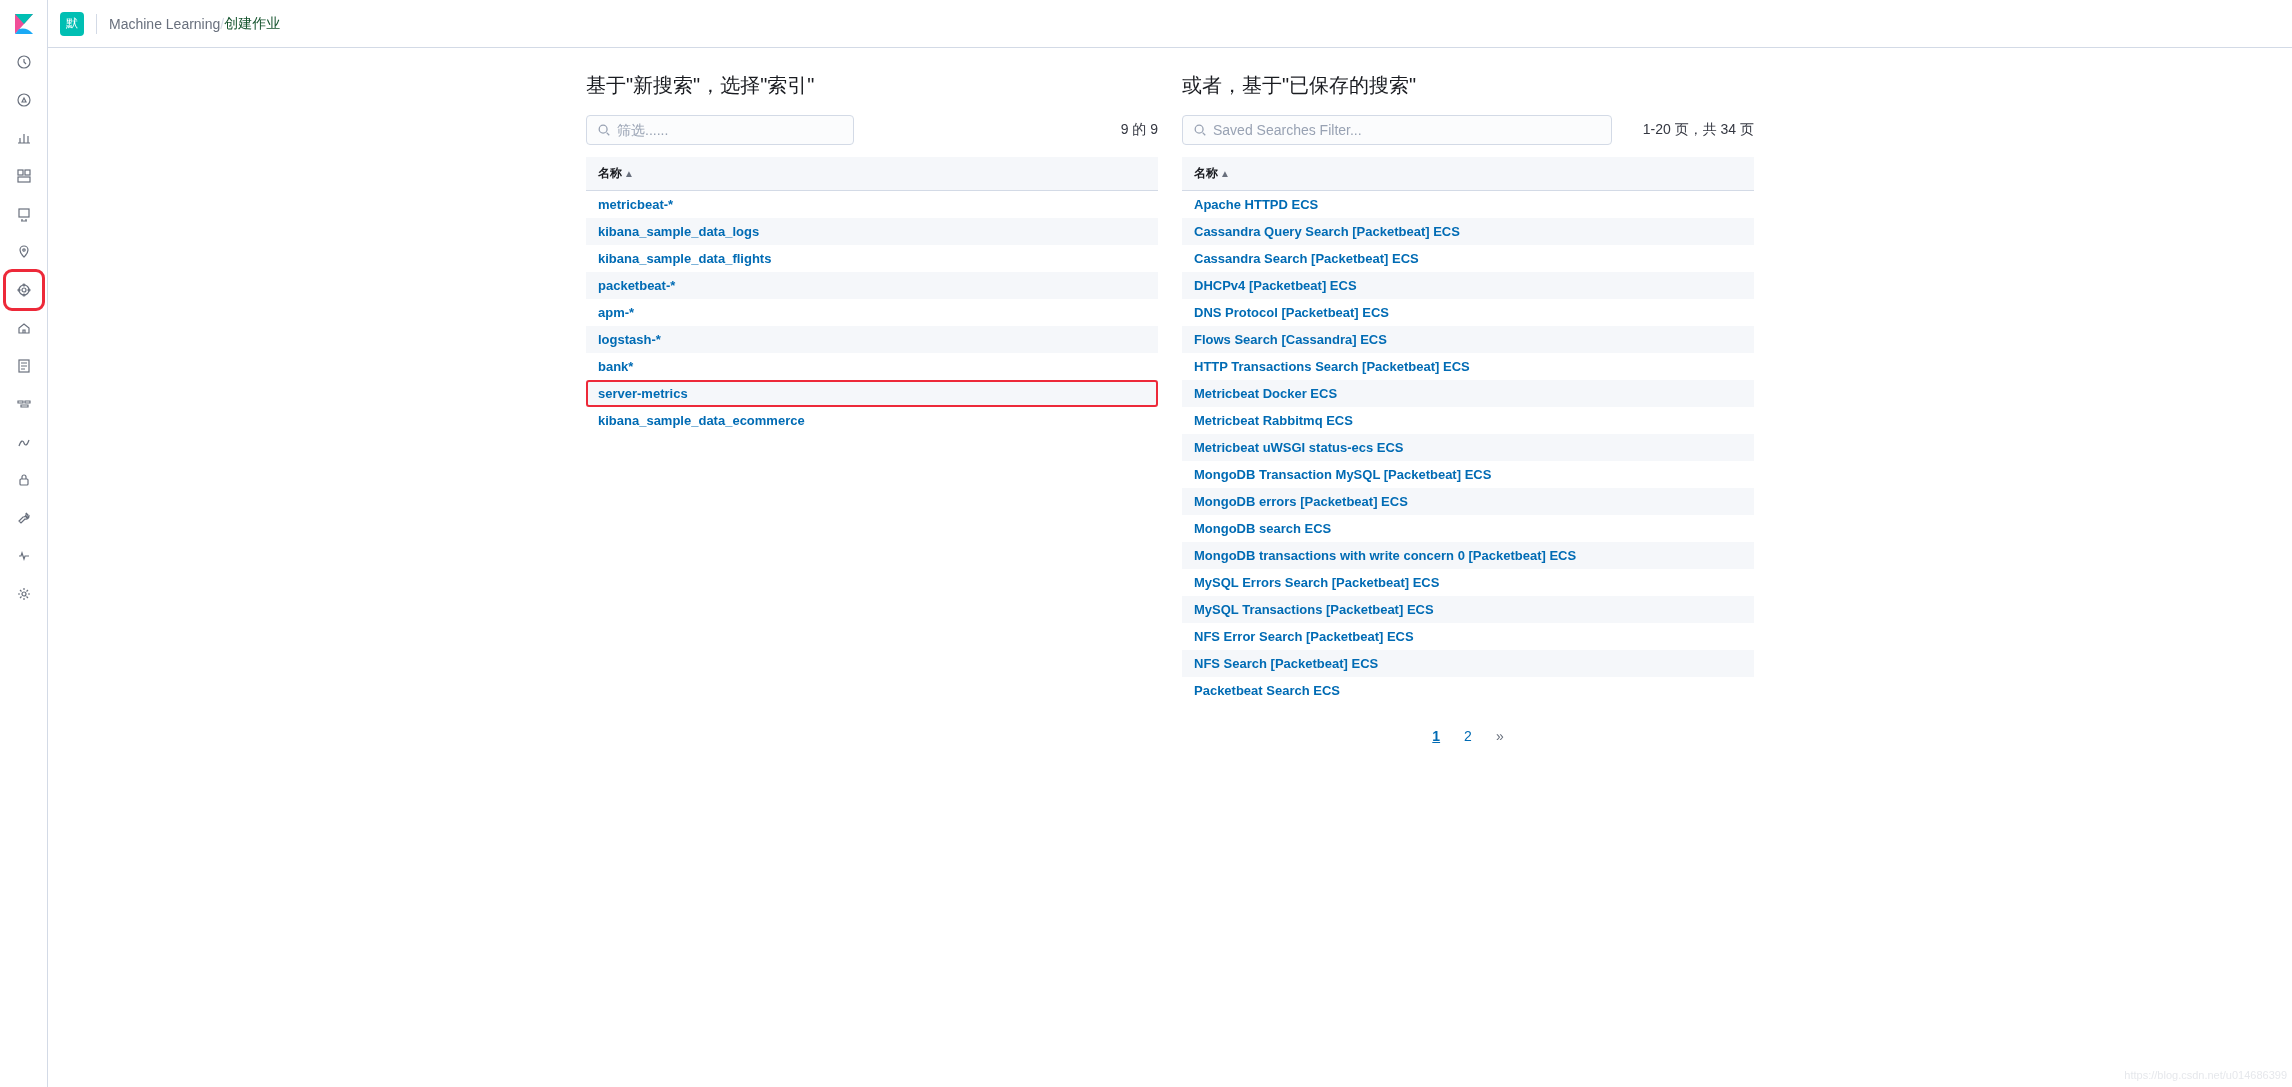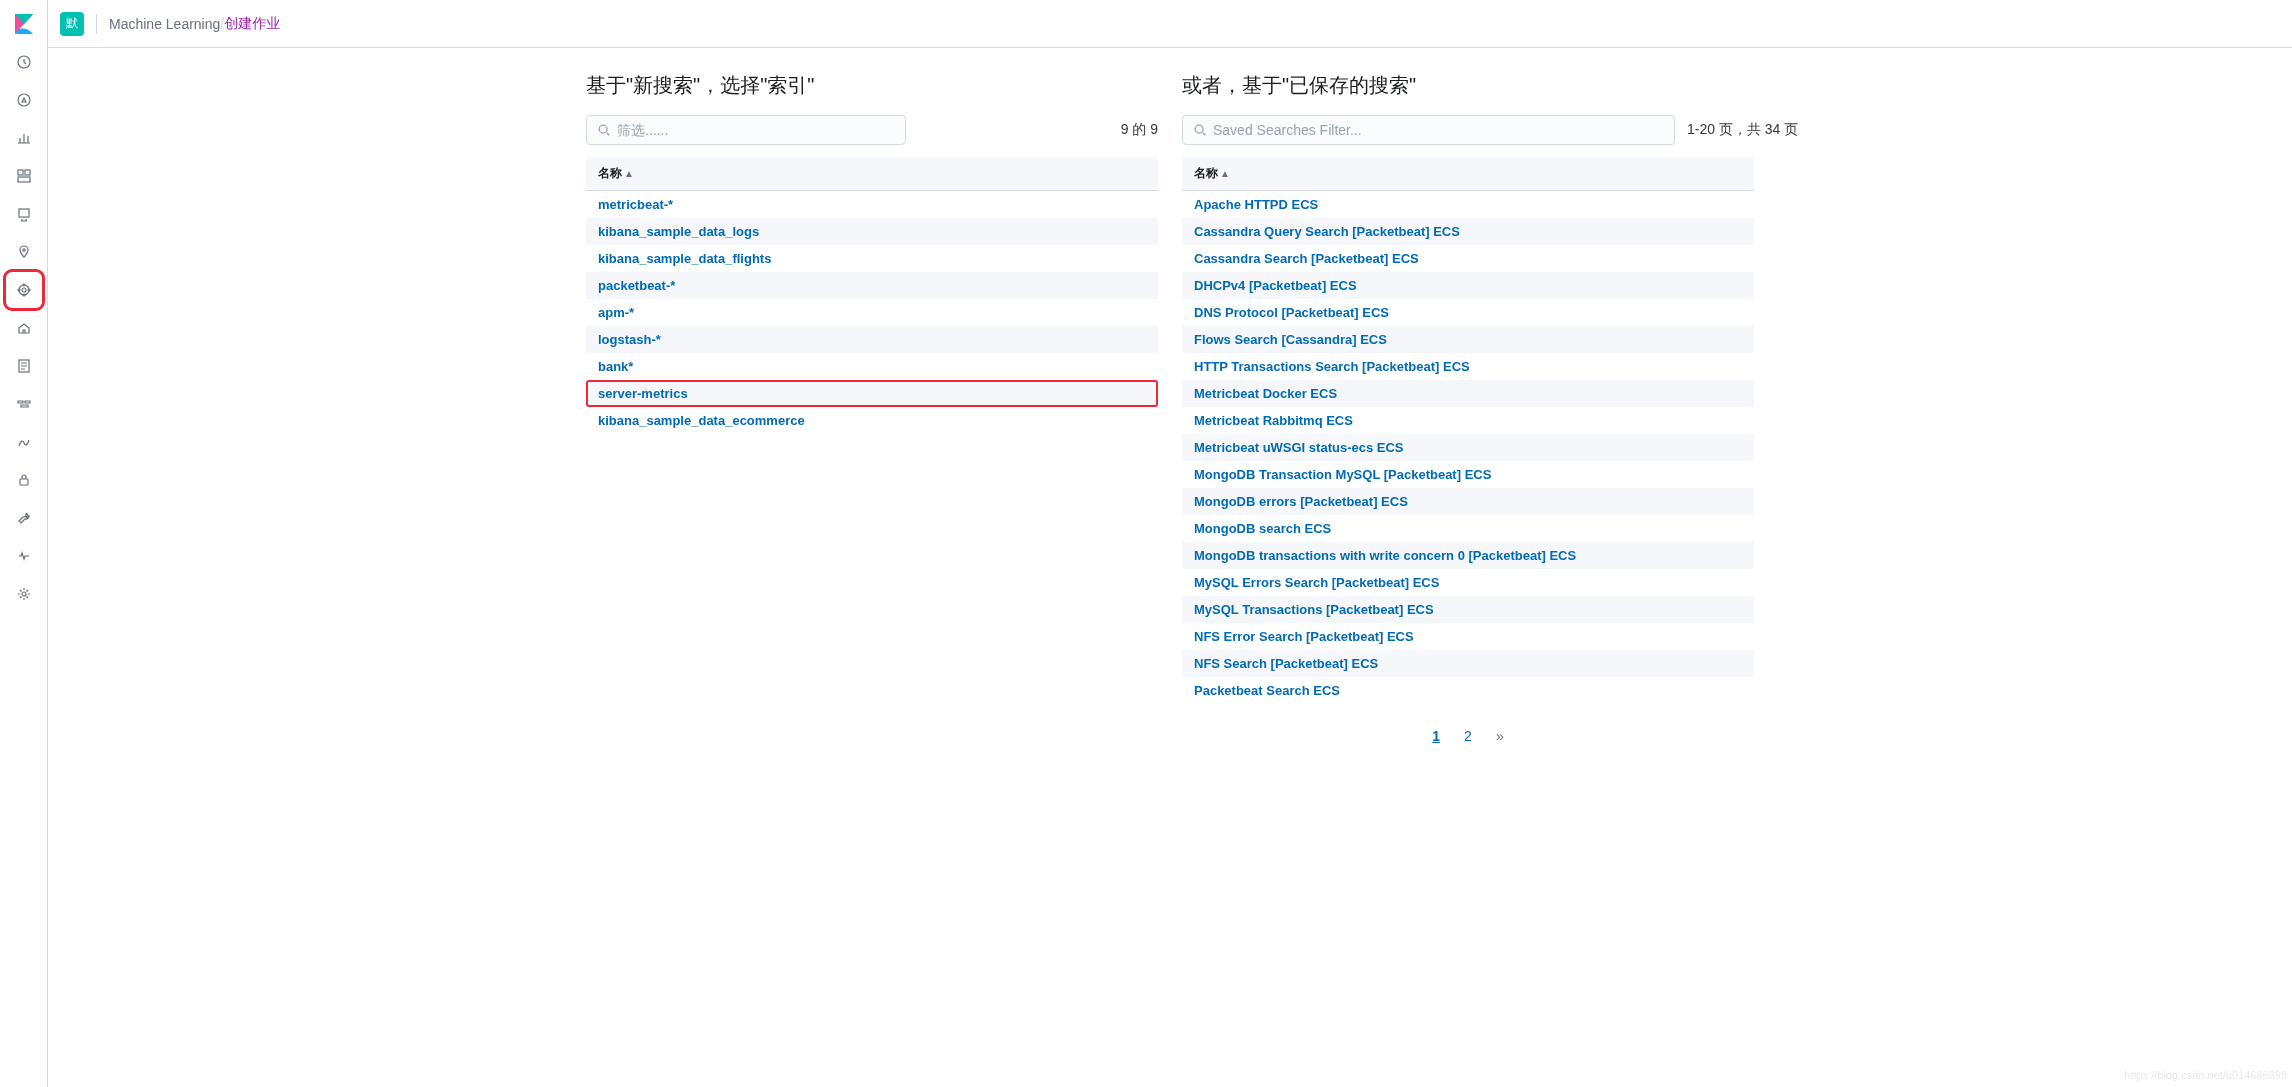--- a/index.html
+++ b/index.html
@@ -13,30 +13,30 @@
 .sidebar .nav-icon svg { width: 16px; height: 16px; }
 .sidebar .nav-icon.highlighted { outline: 3px solid #ed2939; outline-offset: 2px; }
 
 .main { flex: 1; display: flex; flex-direction: column; }
 
 .topbar { height: 48px; border-bottom: 1px solid #d3dae6; display: flex; align-items: center; padding: 0 12px; gap: 12px; }
 .topbar .space-badge { width: 24px; height: 24px; background: #00bfb3; border-radius: 4px; color: #fff; font-size: 12px; display: flex; align-items: center; justify-content: center; font-weight: 500; }
 .topbar .divider { width: 1px; height: 20px; background: #d3dae6; }
 .breadcrumb { display: flex; align-items: center; font-size: 14px; color: #69707d; }
 .breadcrumb .sep { color: #d3dae6; }
-.breadcrumb .current { color: #a21caf; }
+.breadcrumb .current { color: #14532d; }
 
 .content { flex: 1; padding: 24px 0; display: flex; justify-content: center; overflow: auto; }
 .content-inner { display: flex; gap: 24px; width: 100%; max-width: 1200px; padding: 0 16px; }
 .panel { flex: 1; min-width: 0; }
 
 .panel-title { font-size: 20px; font-weight: 400; color: #1a1c21; margin-bottom: 16px; }
 
 .panel-controls { display: flex; align-items: center; gap: 12px; margin-bottom: 12px; }
-.search-box { flex: 0 0 auto; width: 320px; display: flex; align-items: center; border: 1px solid #d3dae6; border-radius: 4px; padding: 6px 10px; background: #fbfcfd; color: #98a2b3; }
+.search-box { flex: 0 0 auto; width: 268px; display: flex; align-items: center; border: 1px solid #d3dae6; border-radius: 4px; padding: 6px 10px; background: #fbfcfd; color: #98a2b3; }
 .search-box svg { width: 14px; height: 14px; margin-right: 6px; flex-shrink: 0; }
 .search-box input { border: none; outline: none; background: transparent; font-size: 14px; flex: 1; color: #343741; }
 .search-box input::placeholder { color: #98a2b3; }
 .count-text { margin-left: auto; font-size: 14px; color: #343741; white-space: nowrap; }
 
 .table { width: 100%; border-collapse: collapse; }
 .table th { text-align: left; font-size: 12px; font-weight: 600; color: #1a1c21; padding: 8px 12px; border-bottom: 1px solid #d3dae6; background: #f5f7fa; }
 .table th .sort { font-size: 10px; margin-left: 2px; color: #69707d; }
 .table td { padding: 6px 12px; font-size: 13px; font-weight: bold; }
 .table tr:nth-child(even) td { background: #f5f7fa; }
@@ -215,21 +215,21 @@
                 <tr>
                   <td><a>kibana_sample_data_ecommerce</a></td>
                 </tr>
               </tbody>
           </table>
         </section>
 
         <section class="panel">
           <h2 class="panel-title">或者，基于"已保存的搜索"</h2>
           <div class="panel-controls">
-            <div class="search-box" style="width:493px">
+            <div class="search-box" style="width:430px">
               <svg viewBox="0 0 16 16" fill="none" stroke="currentColor" stroke-width="1.5">
                   <circle cx="7" cy="7" r="4.5"></circle>
                   <path d="M11 11l3 3"></path>
                 </svg>
               <input type="text" placeholder="Saved Searches Filter..." style="">
             </div>
             <span class="count-text">1-20 页，共 34 页</span>
           </div>
           <table class="table">
             <thead>

